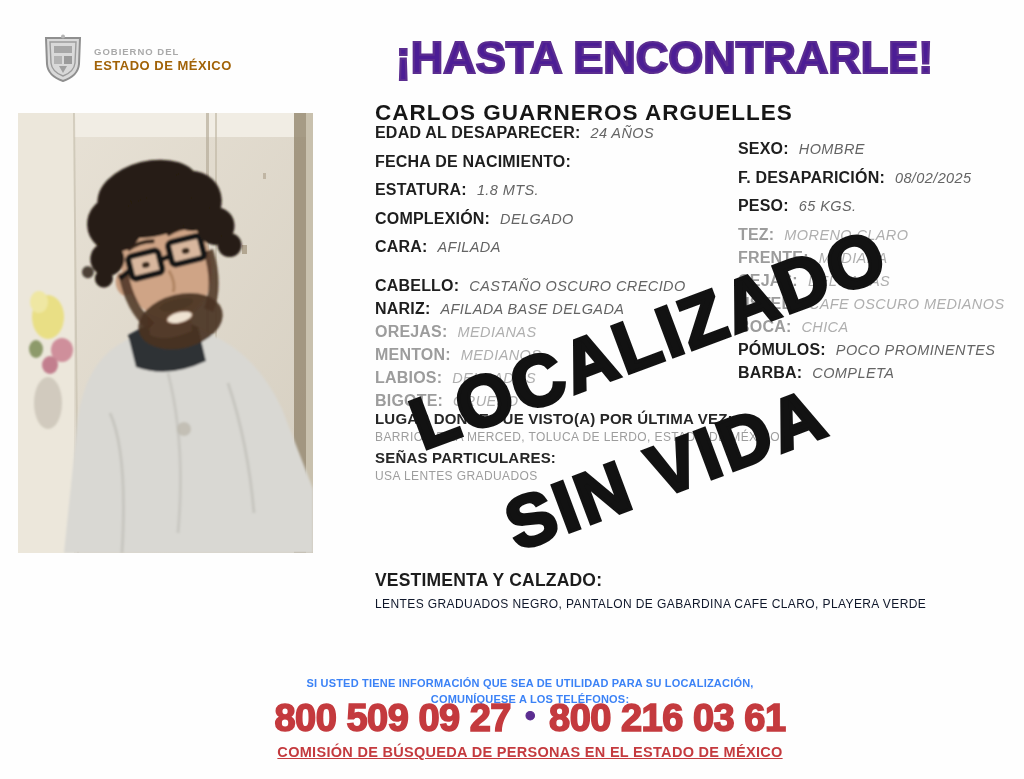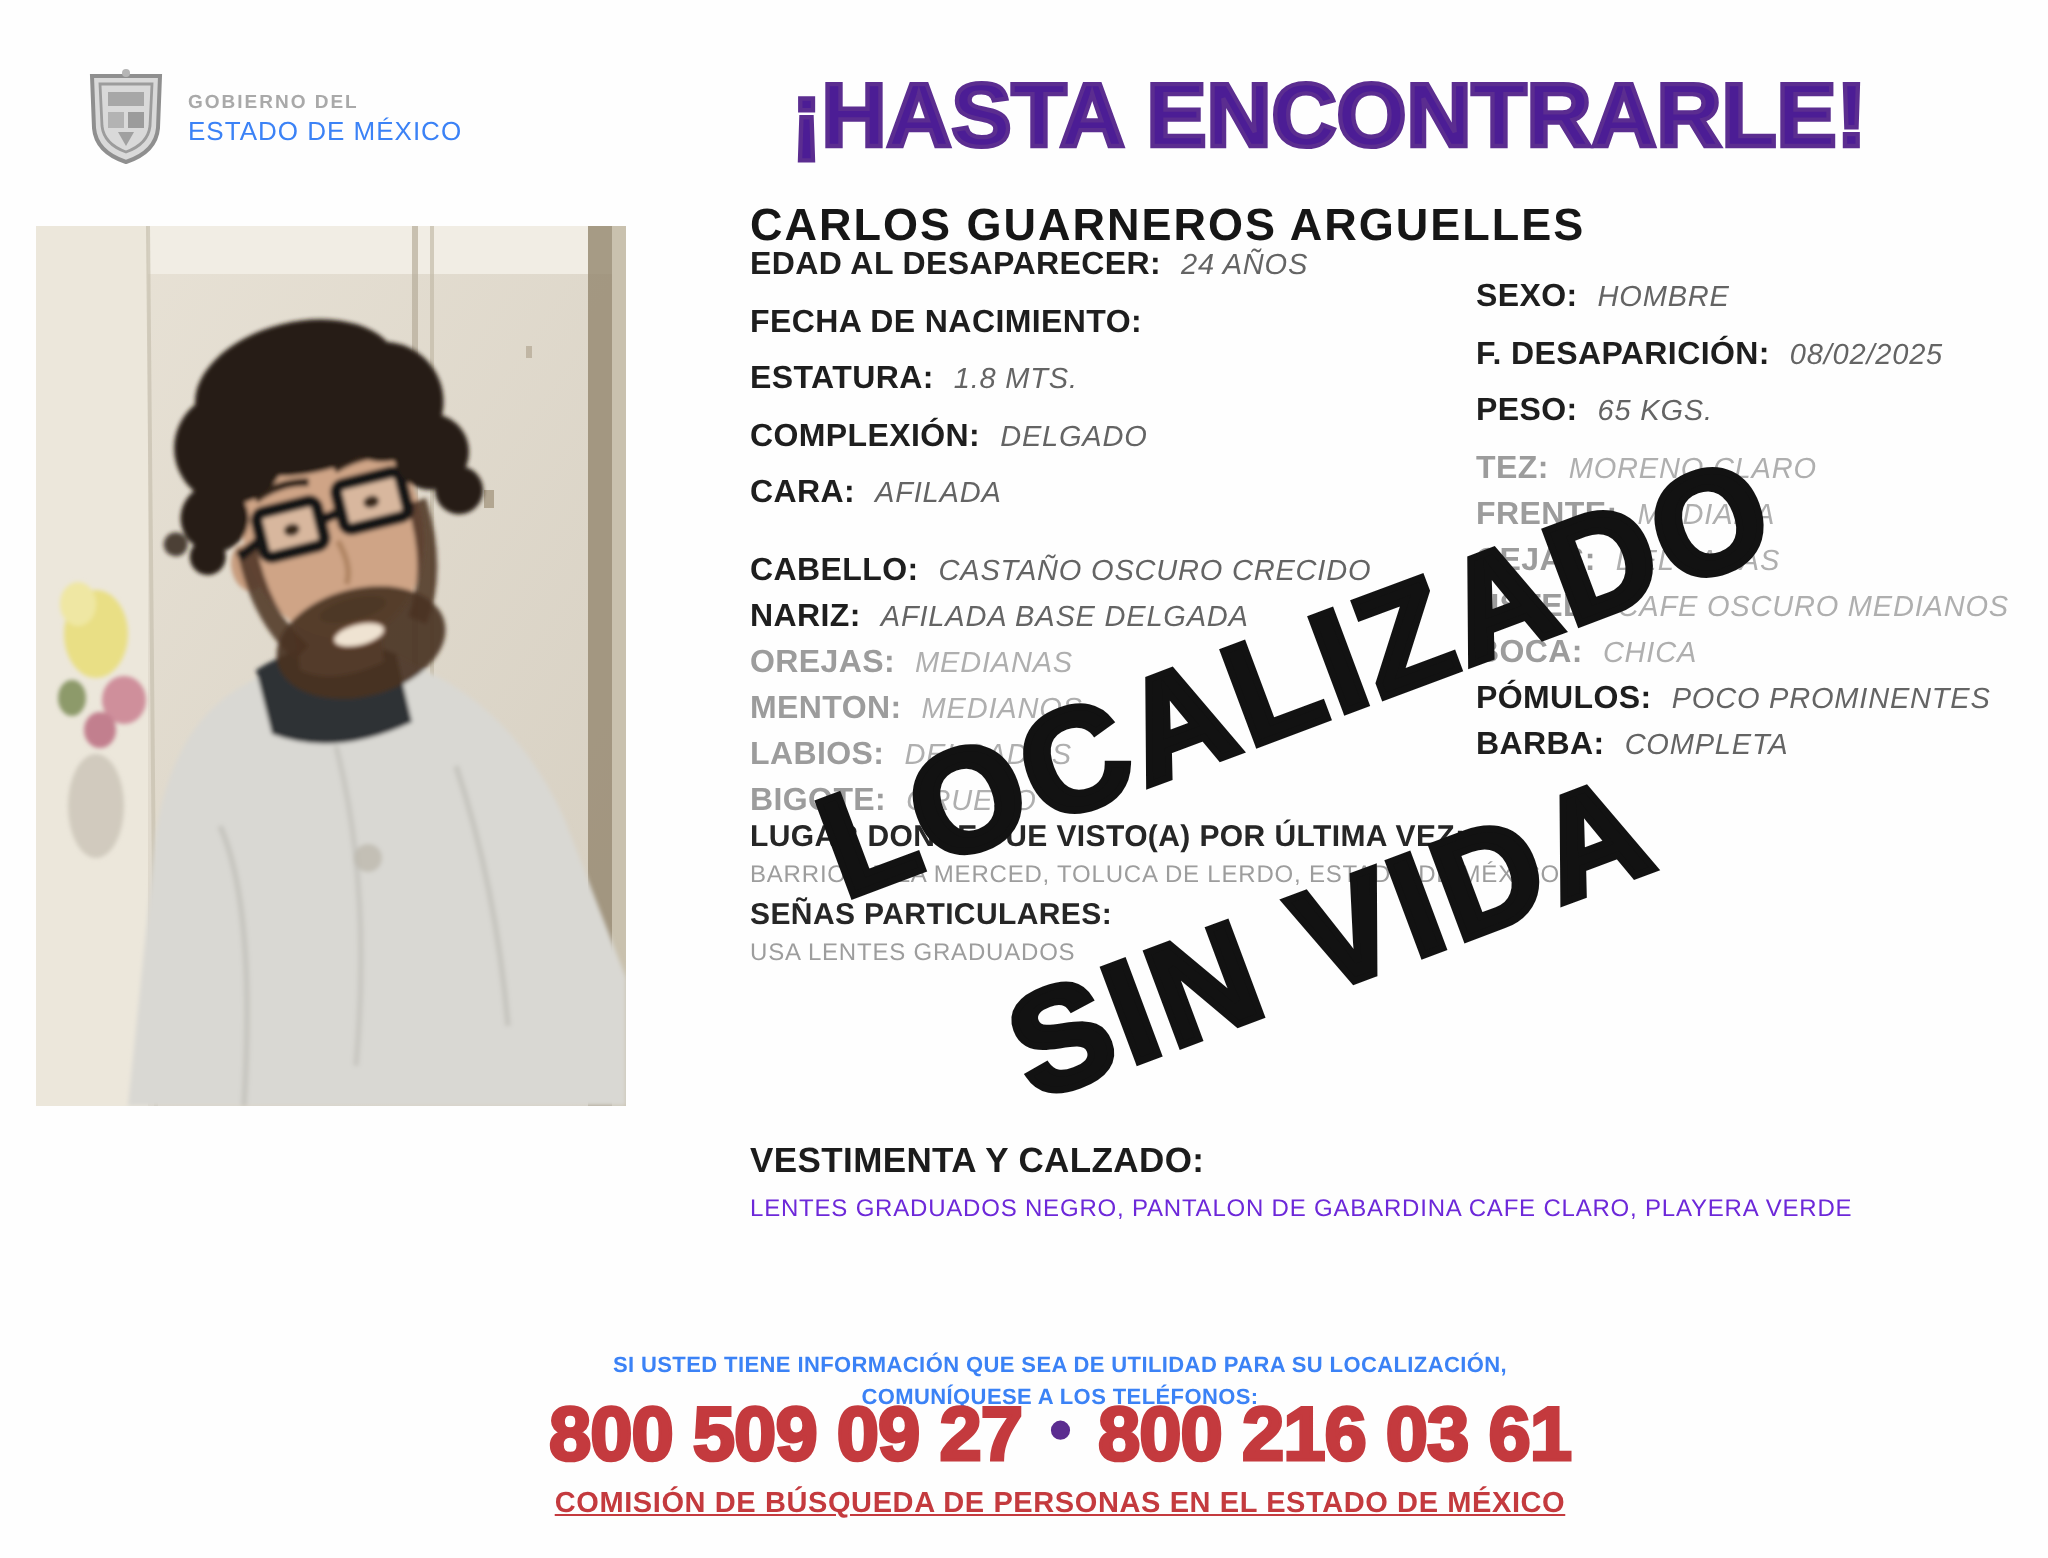--- a/index.html
+++ b/index.html
@@ -5,21 +5,21 @@
   html,body{margin:0;padding:0;background:#ffffff;}
   #poster{
     position:relative; width:1024px; height:779px; background:#fefefe;
     font-family:"Liberation Sans", sans-serif; overflow:hidden;padding-left:36px;
     -webkit-font-smoothing:antialiased;
   }
   
   .logo{position:absolute; left:40px; top:34px; display:flex; align-items:center;}
   .logo-text{margin-left:8px;}
   .logo-line1{font-size:9.5px; letter-spacing:1px; color:#a9a9a9; font-weight:bold;}
-  .logo-line2{font-size:13px; letter-spacing:.5px; color:#3b82f6; font-weight:normal; margin-top:1px;text-align:center;}
+  .logo-line2{font-size:13px; letter-spacing:.5px; color:#a16207; font-weight:bold; margin-top:1px;text-align:center;}
   .title{
     position:absolute; left:392px; top:33px; width:545px; text-align:center;
     font-size:45px; line-height:50px; font-weight:bold; color:#4c1d95;
     -webkit-text-stroke:2.2px #5b2d90; letter-spacing:0px; white-space:nowrap;
   }
   .person-name{
     position:absolute; left:375px; top:100px; font-size:22.5px; font-weight:bold;
     color:#161616; letter-spacing:1px; white-space:nowrap;
   }
   
@@ -30,21 +30,21 @@
   .block-a .row{height:28.5px;}
   .block-b .row{height:23px;}
   .lbl{font-weight:bold; font-size:16px; color:#1e1e1e; letter-spacing:.2px;}
   .val{font-size:14.5px; color:#646464; margin-left:10px; letter-spacing:.4px;font-style:italic;}
   .row.faded .lbl{color:#9c9c9c;}
   .row.faded .val{color:#afafaf;}
   .section{position:absolute; white-space:nowrap;}
   .section .head{font-weight:bold; font-size:15px; color:#262626; letter-spacing:.2px;}
   .section .sub{font-size:12px; color:#9d9d9d; letter-spacing:.4px; margin-top:3px;}
   .clothing .head{font-size:17.5px; color:#1c1c1c;}
-  .clothing .sub{font-size:12px; color:#6d28d9; margin-top:6px;}
+  .clothing .sub{font-size:12px; color:#0f172a; margin-top:6px;}
   
   .stamp{position:absolute; z-index:6; color:#121212; font-weight:bold; white-space:nowrap;
          -webkit-text-stroke:3.5px #121212; letter-spacing:3px;}
   .stamp-1{left:398px; top:298px; font-size:72px; transform:rotate(-20.5deg);}
   .stamp-2{left:498px; top:428px; font-size:72px; transform:rotate(-20.5deg);}
   
   .footer-info{
     position:absolute; left:0; right:0; top:676px; text-align:center;
     color:#3b82f6; font-weight:bold; font-size:11px; line-height:15.5px; letter-spacing:.2px;
   }

